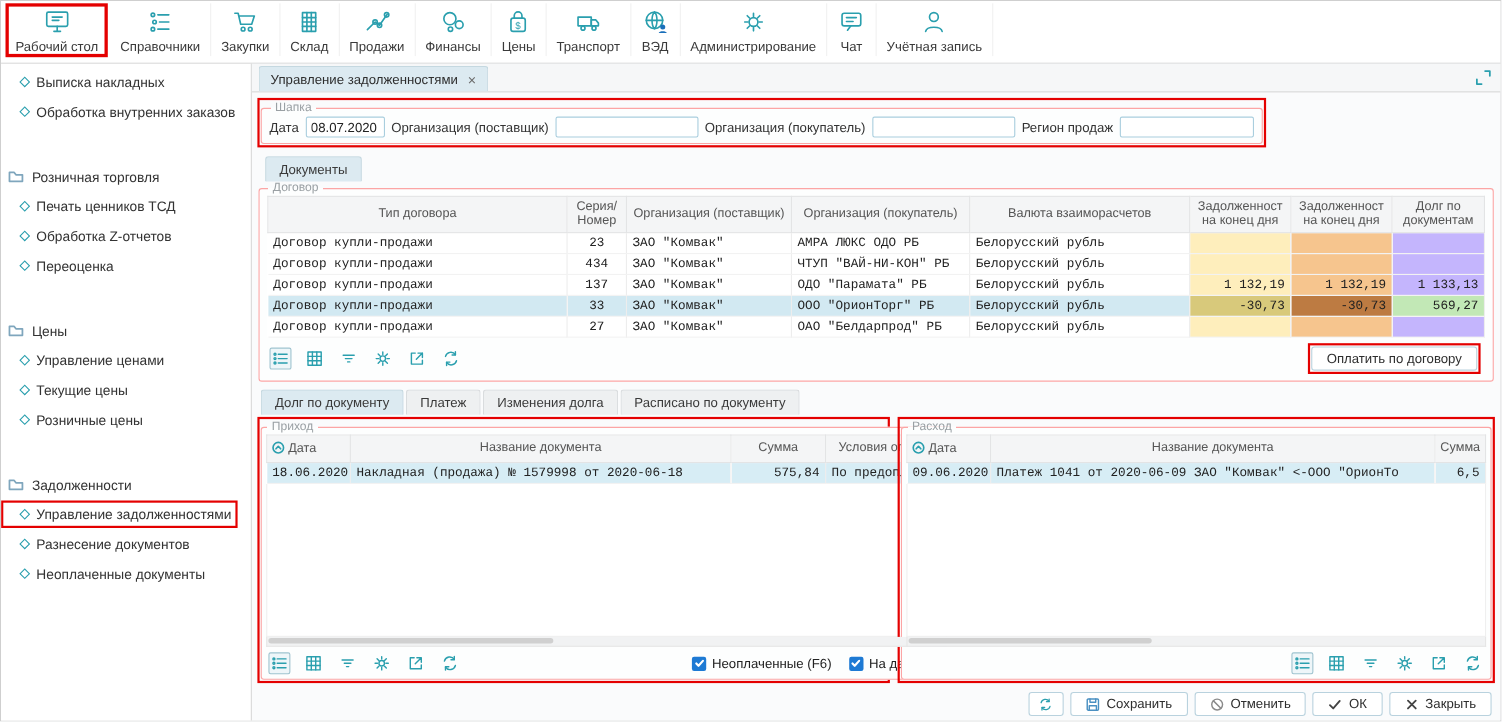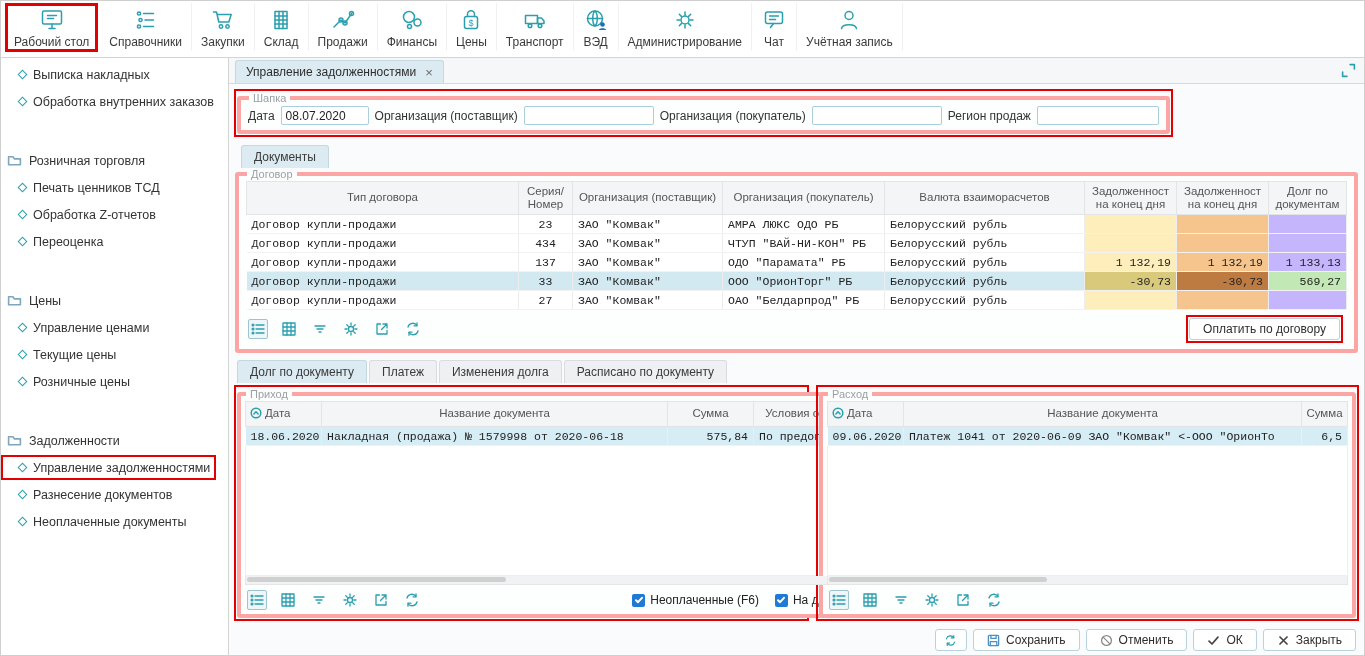--- a/index.html
+++ b/index.html
@@ -32,31 +32,31 @@
   .main-col { flex:1; display:flex; flex-direction:column; background:#fafbfc; min-width:0; position:relative; }
 
   
   .tabstrip { height:26px; background:#f6f7f8; border-bottom:1px solid #d9d9d9; display:flex; align-items:flex-end; padding-left:6px; flex-shrink:0; position:relative; }
   .doc-tab { display:flex; align-items:center; gap:9px; padding:4px 10px; background:#dceaf1; border:1px solid #c5d8e0; border-bottom:none; border-radius:3px 3px 0 0; font-size:12px; color:#2e2e2e; cursor:default; }
   .tab-close { color:#6b6b6b; font-size:13px; line-height:1; cursor:pointer; }
   .expand-ico { position:absolute; right:8px; top:5px; cursor:pointer; }
   .expand-ico svg { width:15px; height:15px; stroke:#2a9fae; }
 
   
-  fieldset.box { border:4px solid #fca5a5; border-radius:3px; background:#fdfefe; padding:1px 7px 5px; }
+  fieldset.box { border:1px solid #fca5a5; border-radius:3px; background:#fdfefe; padding:1px 7px 5px; }
   fieldset.box legend { font-size:11px; color:#9aa0a4; padding:0 4px; margin-left:1px; }
 
   .red-wrap { border:2px solid #e40000; padding:1px; }
 
   
   .shapka-wrap { margin:5px 0 0 5px; width:fit-content; }
   .shapka-row { display:flex; align-items:center; gap:6px; padding-top:1px; }
   .shapka-row label { font-size:12px; color:#333; white-space:nowrap; }
   .inp { height:19px; border:1px solid #a9cede; border-radius:2px; padding:0 4px; font-size:12px; color:#222; font-family:"Liberation Sans", sans-serif; background:#fff; outline:none; }
-  .inp.date { width:88px; }
+  .inp.date { width:72px; }
   .inp.org { width:130px; }
   .inp.region { width:122px; }
 
   
   .docs-tab-row { display:flex; margin:8px 0 0 12px; flex-shrink:0; }
   .subtab { padding:4px 12px; font-size:12px; color:#3a3a3a; background:#eef0f1; border:1px solid #d9dcde; border-bottom:none; border-radius:3px 3px 0 0; cursor:default; white-space:nowrap; }
   .subtab.active { background:#dceaf1; border-color:#c5d8e0; }
 
   
   .contract { margin:0 6px; flex-shrink:0; }
@@ -92,21 +92,21 @@
   .panel table.grid th { height:25px; }
   .panel .fill { flex:1; background:#fff; border:1px solid #efefef; border-top:none; }
   .sort-ico svg { width:12px; height:12px; display:inline-block; vertical-align:-2px; margin-right:3px; }
   th.th-date { text-align:left; padding-left:6px; }
   tr.selrow td { background:#d7edf5; }
   td.greenstrip { background:#8ddc84; padding:0; }
 
   .hscroll { height:9px; background:#f1f2f3; border:1px solid #e6e6e6; border-top:none; position:relative; }
   .hscroll .thumb { position:absolute; left:1px; top:1px; height:5px; width:42%; background:#d0d0d0; border-radius:3px; }
 
-  .panel-toolbar { display:flex; align-items:center; gap:11px; padding:5px 2px 0; }
+  .panel-toolbar { display:flex; align-items:center; gap:11px; padding:5px 2px 0;justify-content:flex-end; }
   .checks { margin-left:auto; display:flex; align-items:center; gap:16px; }
   .cb { display:flex; align-items:center; gap:5px; font-size:12px; color:#222; cursor:pointer; white-space:nowrap; }
   .cbx { width:13px; height:13px; background:#1e7ad4; border-radius:2px; display:inline-flex; align-items:center; justify-content:center; flex-shrink:0; }
   .cbx svg { width:10px; height:10px; stroke:#fff; stroke-width:2; }
 
   
   .footer { height:32px; flex-shrink:0; display:flex; align-items:flex-end; justify-content:flex-end; gap:6px; padding:0 8px 4px 0; }
   .btn .bico svg { width:13px; height:13px; stroke-width:1.4; }
   .btn.icon-only { width:32px; padding:0; }
 </style>

